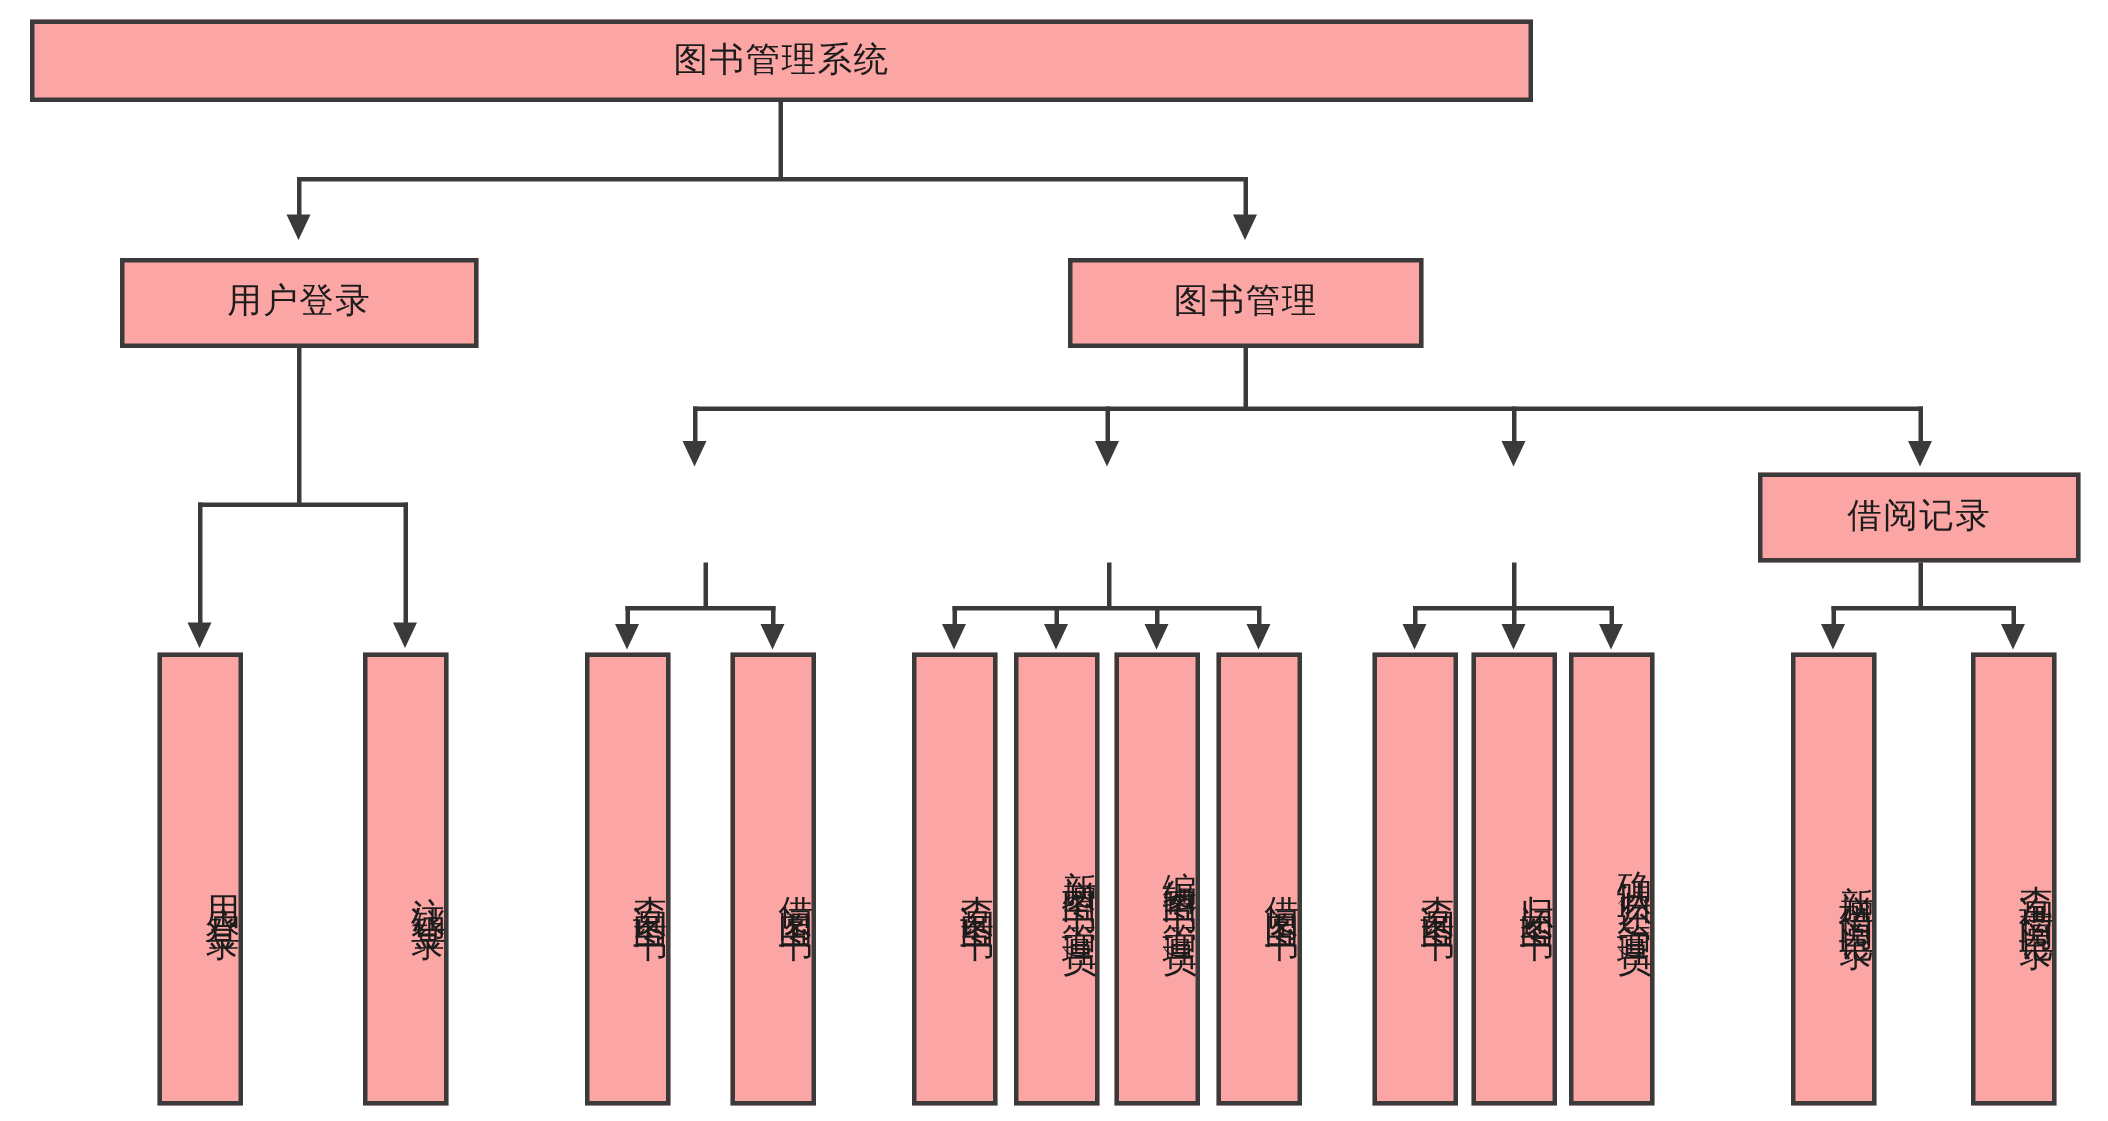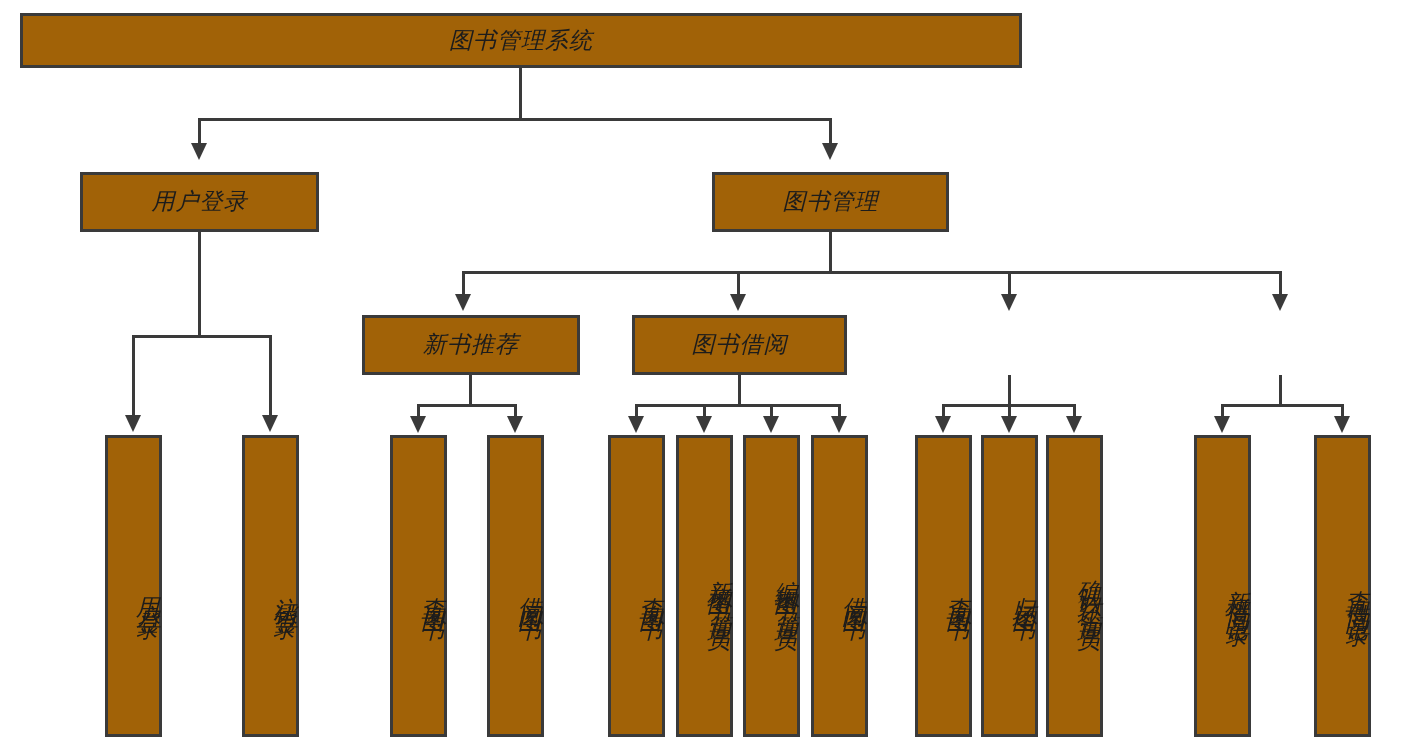--- a/index.html
+++ b/index.html
@@ -14,26 +14,25 @@
     position: relative;
     width: 1405px;
     height: 747px;
     background: #ffffff;
     overflow: hidden;
   }
   .node {
     position: absolute;
     box-sizing: border-box;
     border: 3px solid #3a3a3a;
-    background: #a16207;
+    background: #fca5a5;
     display: flex;
     align-items: center;
     justify-content: center;
     color: #1c1c1c;
-    font-style: italic;
   }
   .node.horiz {
     font-size: 23px;
     letter-spacing: 1px;
     line-height: 1.1;
   }
   .node.vert {
     writing-mode: vertical-rl;
     text-orientation: upright;
     font-size: 23px;
@@ -111,25 +110,22 @@
   <div class="hline" style="left:462px; top:271px; width:820px; height:3px;"></div>
   <div class="vline" style="left:462px; top:271px; width:3px; height:25px;"></div>
   <div class="arrowhead" style="left:455px; top:294px;"></div>
   <div class="vline" style="left:737px; top:271px; width:3px; height:25px;"></div>
   <div class="arrowhead" style="left:730px; top:294px;"></div>
   <div class="vline" style="left:1008px; top:271px; width:3px; height:25px;"></div>
   <div class="arrowhead" style="left:1001px; top:294px;"></div>
   <div class="vline" style="left:1279px; top:271px; width:3px; height:25px;"></div>
   <div class="arrowhead" style="left:1272px; top:294px;"></div>
 
-  <div class="node horiz" style="left:362px; top:315px; width:218px; height:60px;">
-    <span>新书推荐</span>
-  </div>
-  <div class="node horiz" style="left:632px; top:315px; width:215px; height:60px;">
-    <span>图书借阅</span>
+  <div class="node horiz" style="left:1172px; top:315px; width:215px; height:60px;">
+    <span>借阅记录</span>
   </div>
 
   <div class="vline" style="left:469px; top:375px; width:3px; height:31px;"></div>
   <div class="hline" style="left:417px; top:404px; width:100px; height:3px;"></div>
   <div class="vline" style="left:417px; top:404px; width:3px; height:14px;"></div>
   <div class="arrowhead" style="left:410px; top:416px;"></div>
   <div class="vline" style="left:514px; top:404px; width:3px; height:14px;"></div>
   <div class="arrowhead" style="left:507px; top:416px;"></div>
 
   <div class="vline" style="left:738px; top:375px; width:3px; height:31px;"></div>

